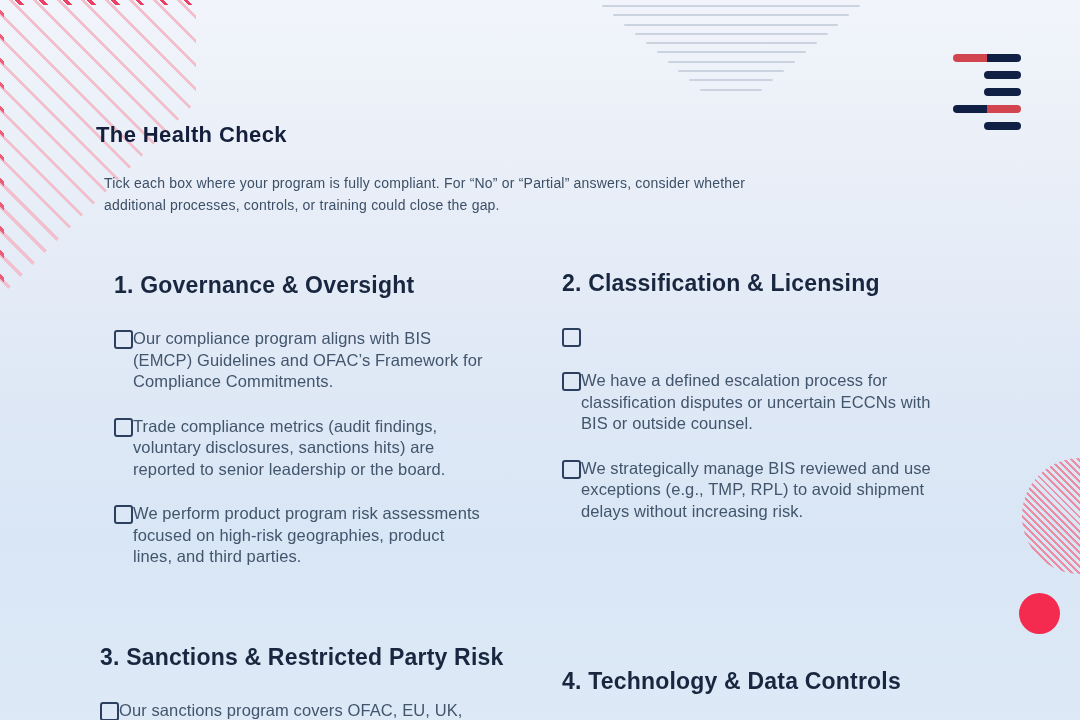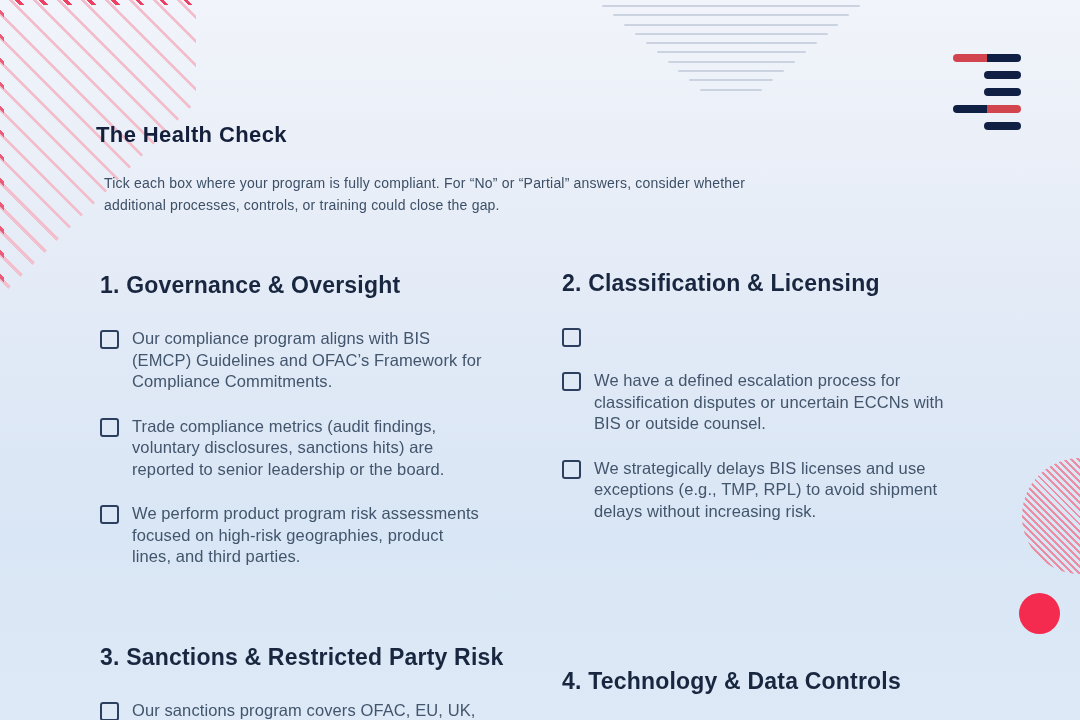--- a/index.html
+++ b/index.html
@@ -60,31 +60,31 @@
   .title {
     position: absolute; left: 96px; top: 122px;
     font-size: 22px; font-weight: 700; color: #141f3c; letter-spacing: 0.4px;
   }
   .subtitle {
     position: absolute; left: 104px; top: 172px; width: 845px;
     font-size: 14px; line-height: 22px; color: #3c4f66; letter-spacing: 0.2px;
   }
 
   .section { position: absolute; width: 458px; }
-  .sec-1 { left: 100px; top: 270px; }
+  .sec-1 { left: 114px; top: 270px; }
   .sec-2 { left: 562px; top: 268px; }
   .sec-3 { left: 100px; top: 642px; }
   .sec-4 { left: 562px; top: 666px; }
 
   .section h2 {
     font-size: 23px; line-height: 30px; font-weight: 700;
     color: #18263f; letter-spacing: 0.2px; margin-bottom: 28px;
   }
   .items { display: flex; flex-direction: column; gap: 23px; }
-  .item  { display: flex; gap: 13px; align-items: flex-start; }
+  .item  { display: flex; gap: 0; align-items: flex-start; }
   .checkbox {
     flex: 0 0 auto; width: 19px; height: 19px; margin-top: 2px;
     border: 2.5px solid #2c3f5e; border-radius: 3px; background: transparent;
   }
   .item-text { font-size: 16.5px; line-height: 21.5px; color: #42556c; letter-spacing: 0.1px; }
 </style>
 </head>
 <body>
 
 <div class="page">
@@ -169,21 +169,21 @@
         <span class="checkbox"></span>
         <span class="item-text">
           <div>We have a defined escalation process for</div>
           <div>classification disputes or uncertain ECCNs with</div>
           <div>BIS or outside counsel.</div>
         </span>
       </div>
       <div class="item">
         <span class="checkbox"></span>
         <span class="item-text">
-          <div>We strategically delays BIS licenses and use</div>
+          <div>We strategically manage BIS reviewed and use</div>
           <div>exceptions (e.g., TMP, RPL) to avoid shipment</div>
           <div>delays without increasing risk.</div>
         </span>
       </div>
     </div>
   </div>
 
   <div class="section sec-3">
     <h2>3. Sanctions &amp; Restricted Party Risk</h2>
     <div class="items">

